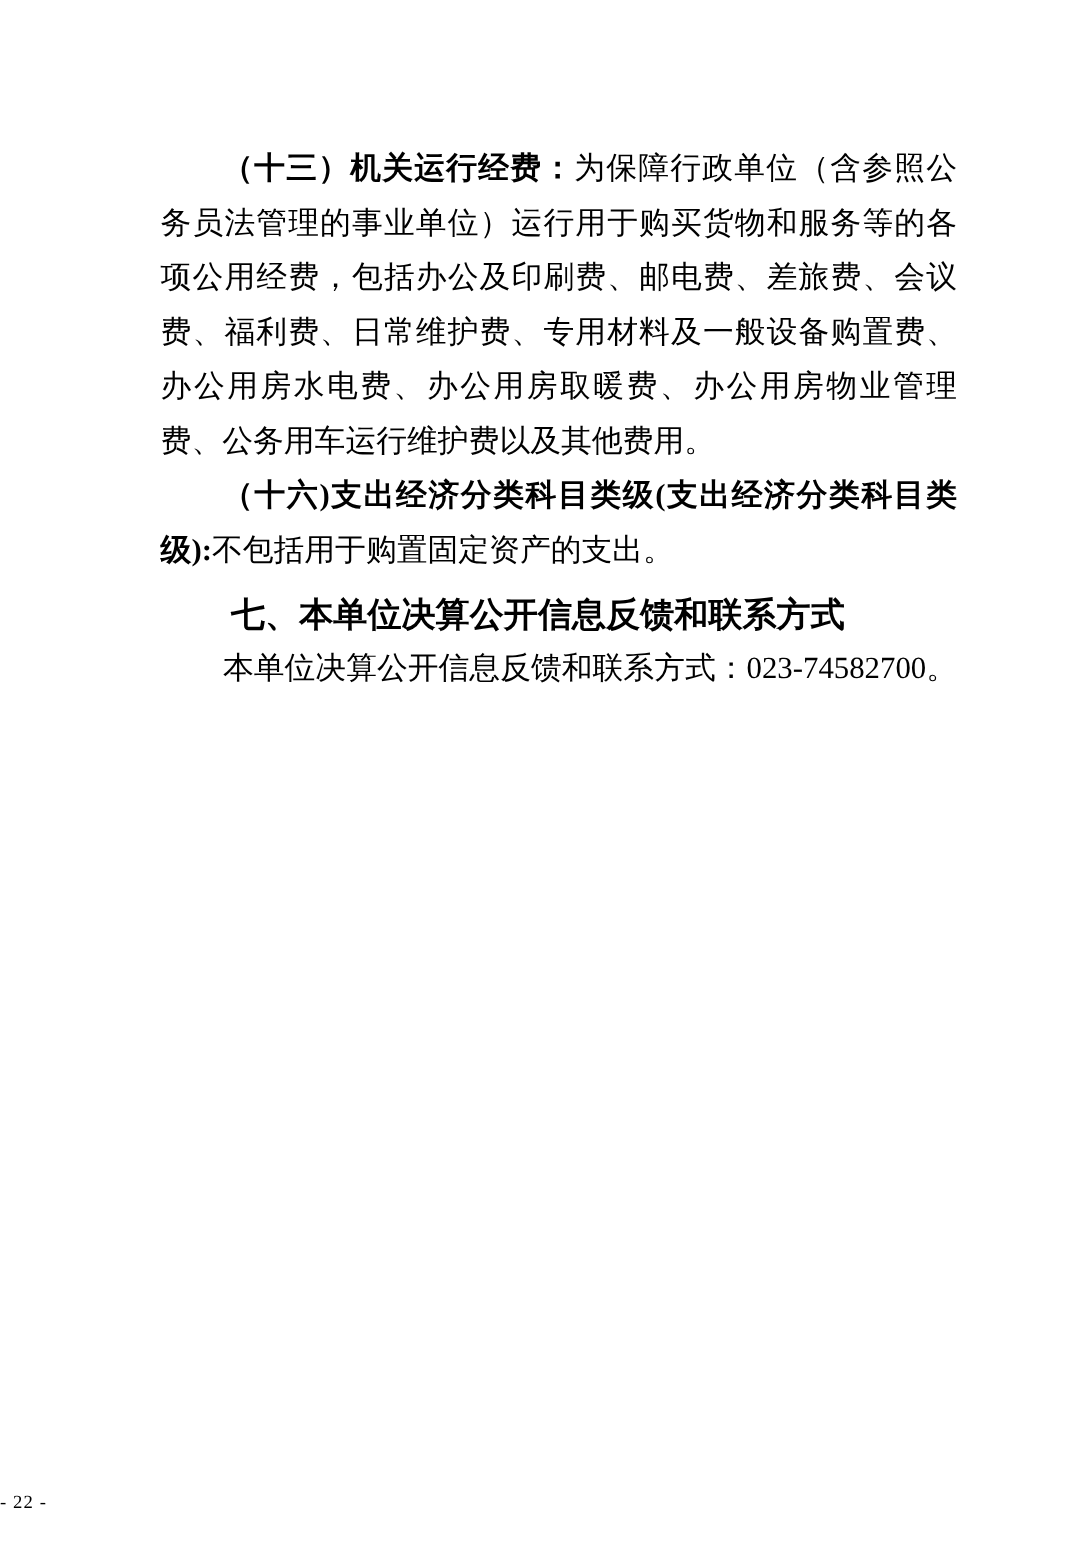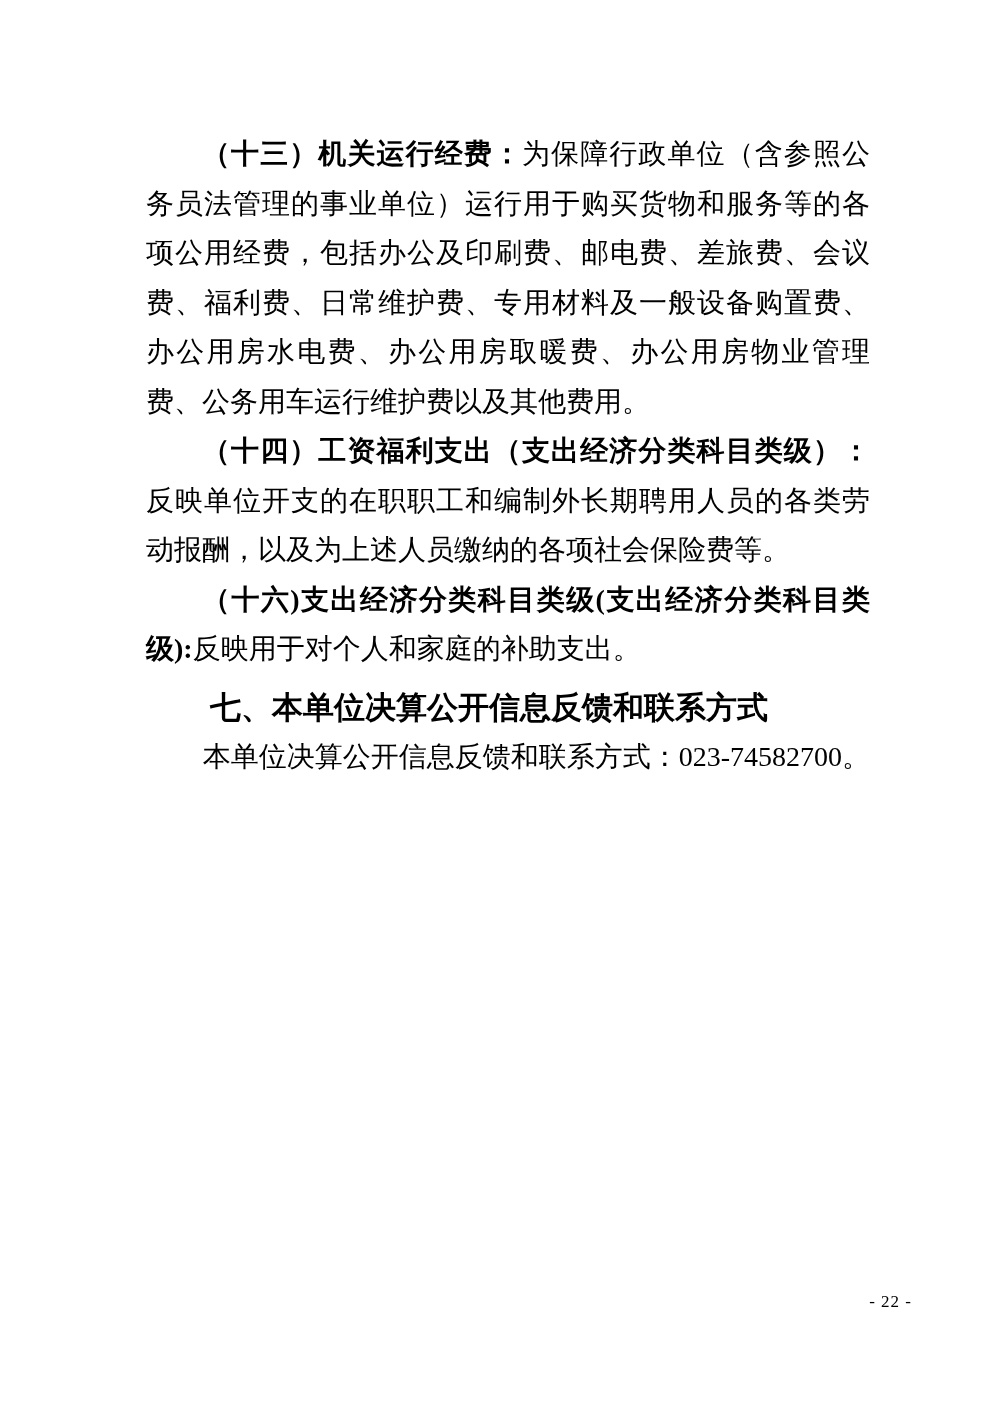--- a/index.html
+++ b/index.html
@@ -50,43 +50,42 @@
   .contact-para {
     margin: 0;
     font-family: "Liberation Serif", "DejaVu Serif", serif;
     font-size: 28px;
     line-height: 49.5px;
     text-indent: 56px;
     text-align: right;
   }
   .footer-pagenum {
     position: absolute;
-    top: 1292px;
+    top: 1356px;
     left: 0;
     width: 100%;
-    text-align: right;
+    text-align: left;
     font-family: "Liberation Serif", "DejaVu Serif", serif;
     font-size: 17px;
     color: #000000;
     letter-spacing: 1px;
   }
 </style>
 </head>
 <body>
 
 <div class="page">
 
   <div class="content">
 
     <p class="para"><b class="lead">（十三）机关运行经费：</b><span>为保障行政单位（含参照公务员法管理的事业单位）运行用于购买货物和服务等的各项公用经费，包括办公及印刷费、邮电费、差旅费、会议费、福利费、日常维护费、专用材料及一般设备购置费、办公用房水电费、办公用房取暖费、办公用房物业管理费、公务用车运行维护费以及其他费用。</span></p>
 
-    <p class="para"><b class="lead">（十四）工资福利支出（支出经济分类科目类级）：</b><span>反映单位开支的在职职工和编制外长期聘用人员的各类劳动报酬，以及为上述人员缴纳的各项社会保险费等。</span></p>
 
 
-    <p class="para"><b class="lead">（十六)支出经济分类科目类级(支出经济分类科目类级):</b><span>反映用于对个人和家庭的补助支出。</span></p>
+    <p class="para"><b class="lead">（十六)支出经济分类科目类级(支出经济分类科目类级):</b><span>不包括用于购置固定资产的支出。</span></p>
 
 
     <h2 class="section-heading">七、本单位决算公开信息反馈和联系方式</h2>
 
     <p class="contact-para">本单位决算公开信息反馈和联系方式：023-74582700。</p>
 
   </div>
 
   <div class="footer-pagenum">- 22 -</div>
 

